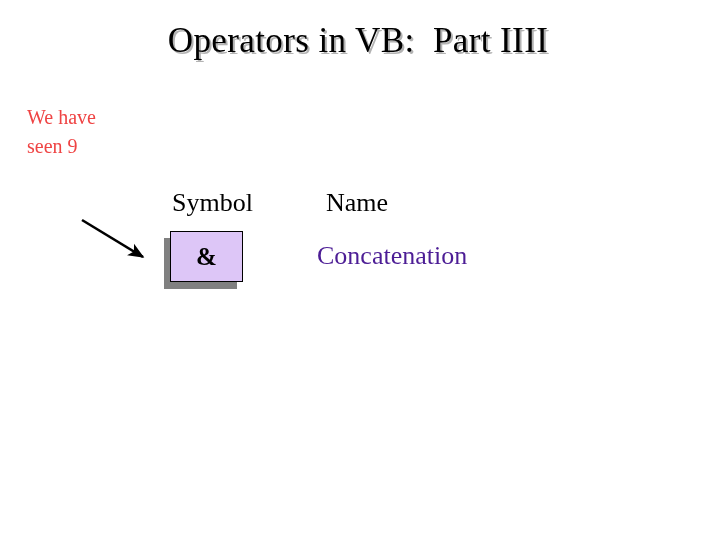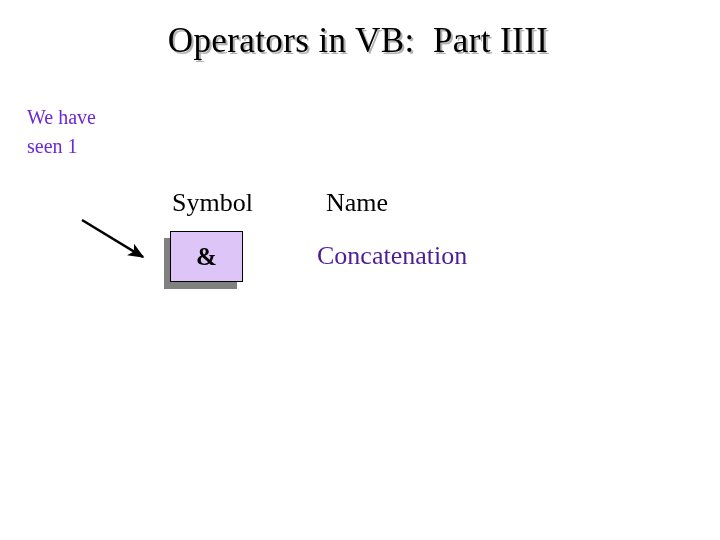--- a/index.html
+++ b/index.html
@@ -37,21 +37,21 @@
   }
 
   
   #note-block {
     position: absolute;
     left: 27px;
     top: 103px;
     width: 120px;
     font-size: 20px;
     line-height: 28.5px;
-    color: #6d28d9;
+    color: #ef4444;
   }
   #note-block .note-line {
     display: block;
     white-space: pre;
   }
 
   
   #arrow-svg {
     position: absolute;
     left: 75px;
@@ -131,21 +131,21 @@
 </style>
 </head>
 <body>
 
 <div id="slide">
 
   <div id="slide-title">Operators in VB:  Part IIII</div>
 
   <div id="note-block">
     <span class="note-line">We have</span>
-    <span class="note-line">seen 1</span>
+    <span class="note-line">seen 9</span>
   </div>
 
   <svg id="arrow-svg" viewBox="0 0 85 60">
     <defs>
       <marker id="arrowhead" markerWidth="7" markerHeight="7" refX="5.6" refY="3" orient="auto" markerUnits="strokeWidth">
         <path d="M0,0.4 L6.2,3 L0,5.6 L1.5,3 Z" fill="#000000"></path>
       </marker>
     </defs>
     <line x1="7" y1="8" x2="68" y2="45" stroke="#000000" stroke-width="2.6" marker-end="url(#arrowhead)"></line>
   </svg>

